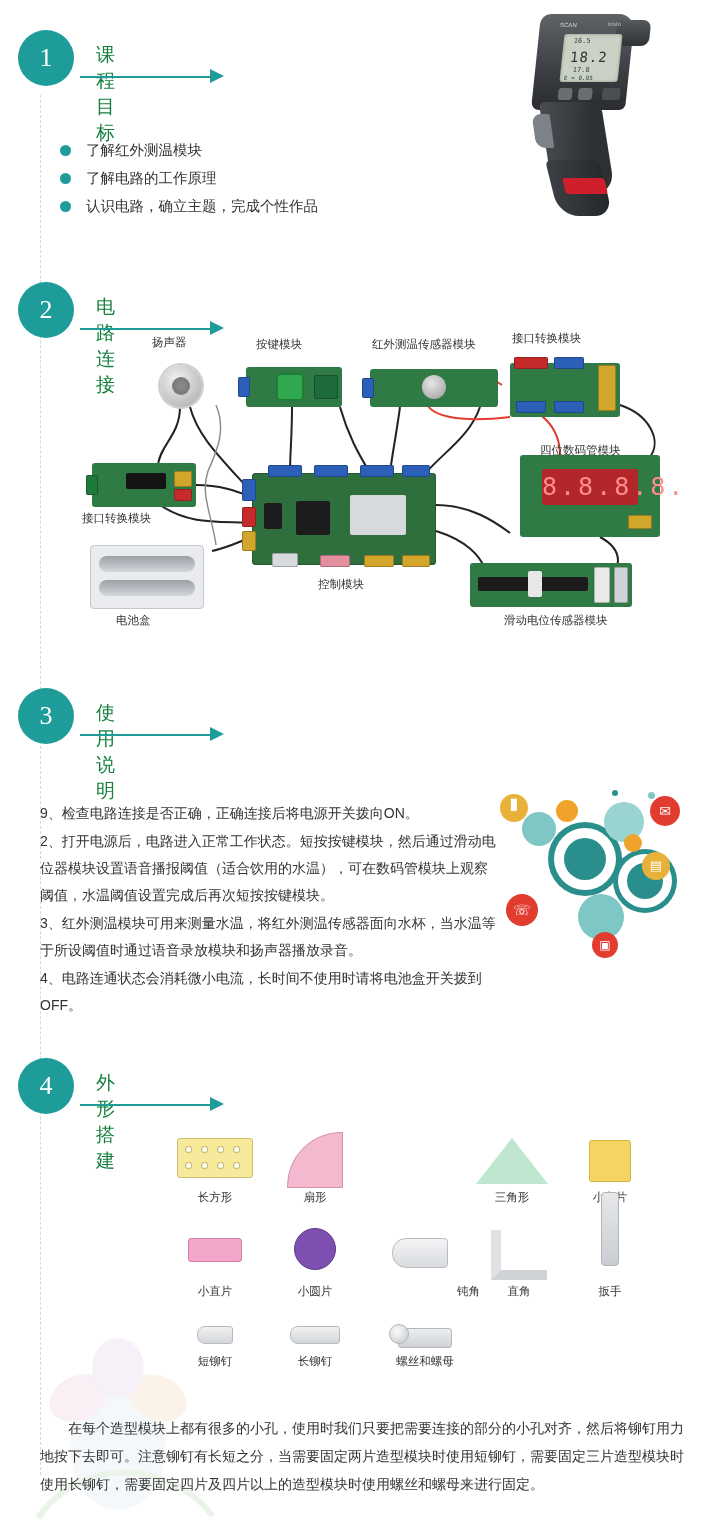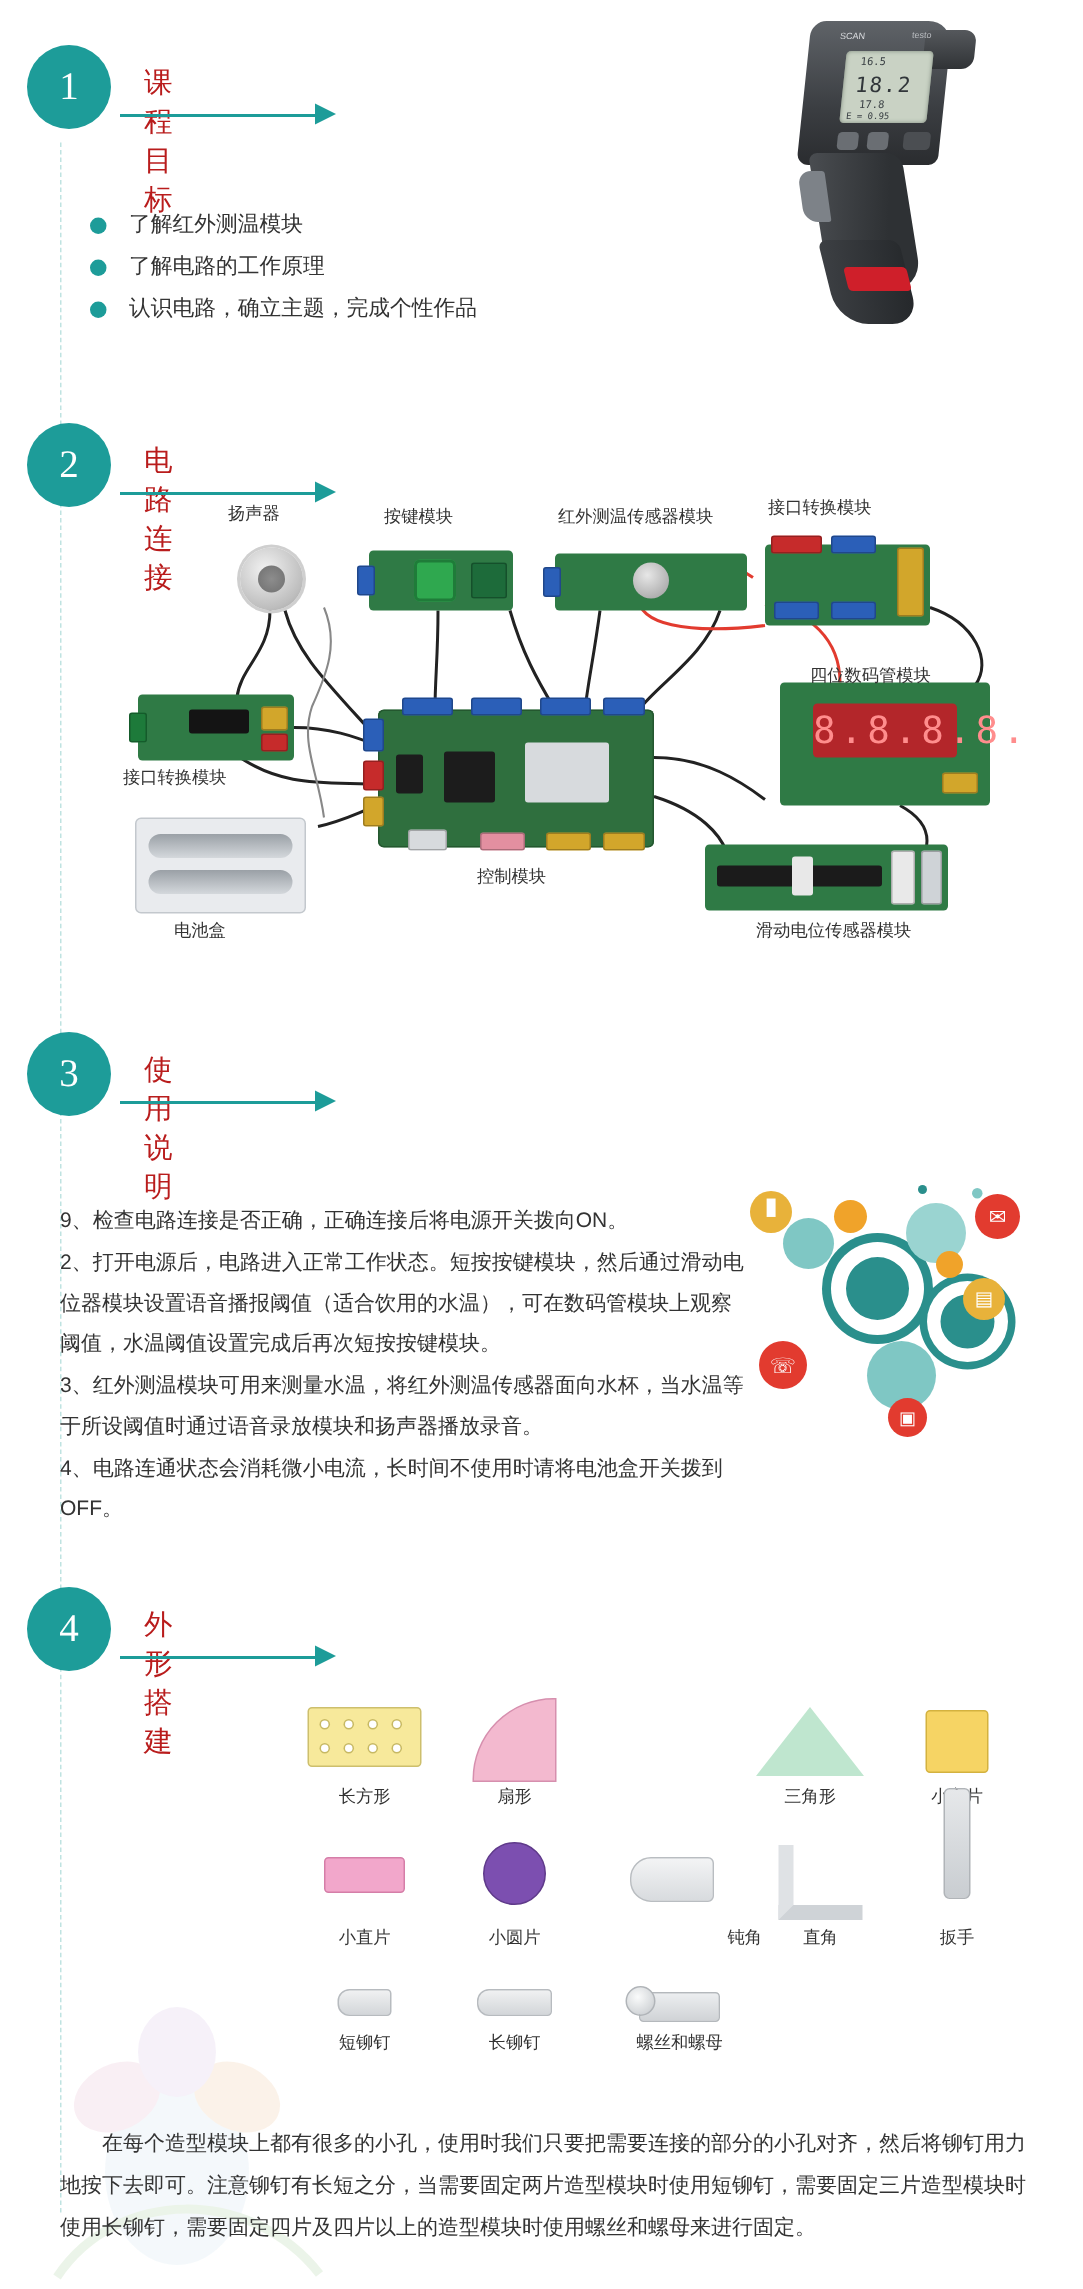--- a/index.html
+++ b/index.html
@@ -47,21 +47,21 @@
     font-size: 26px;
     line-height: 56px;
     text-align: center;
     font-family: "Liberation Serif", serif;
   }
   .sec-title {
     position: absolute;
     left: 78px;
     top: 12px;
     font-size: 19px;
-    color: #b91c1c;
+    color: #15803d;
     letter-spacing: 2px;
   }
   .sec-underline {
     position: absolute;
     left: 62px;
     top: 46px;
     width: 130px;
     height: 0;
     border-bottom: 2px solid #1d9c99;
   }
@@ -394,21 +394,21 @@
     position: absolute;
     border-radius: 50%;
     color: #fff;
     text-align: center;
   }
 
   
   #sec4 { left: 18px; top: 1058px; }
   .parts {
     position: absolute;
-    left: 52px;
+    left: 24px;
     top: 1130px;
     width: 660px;
     height: 250px;
   }
   .part {
     position: absolute;
     text-align: center;
     font-size: 11.5px;
     color: #333;
   }

